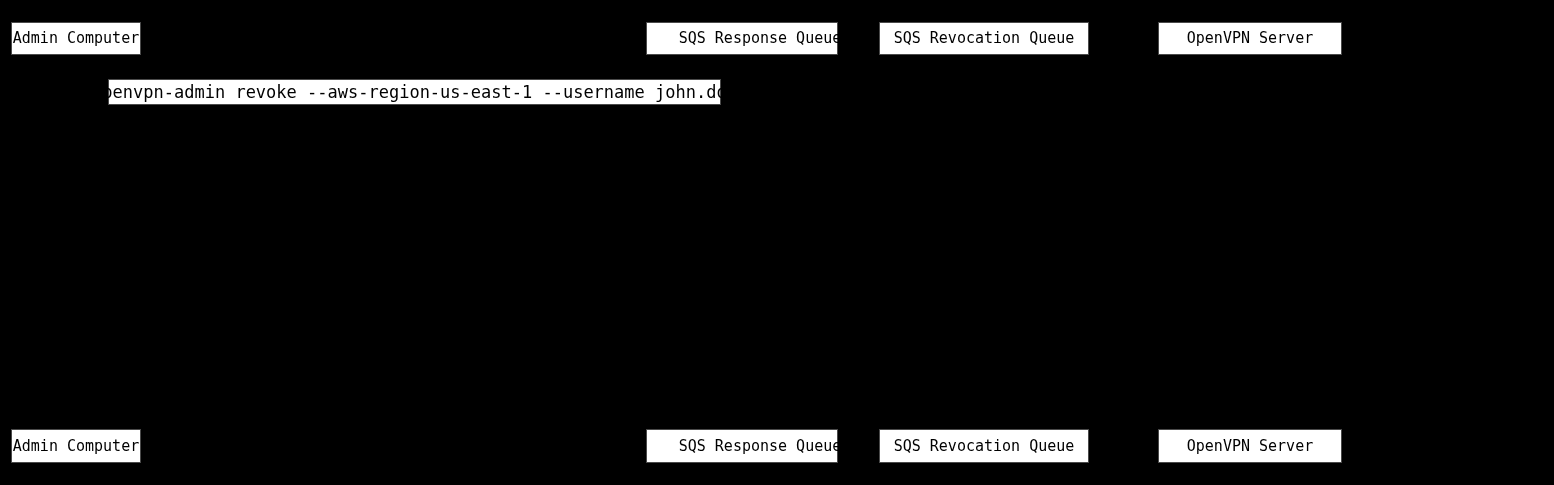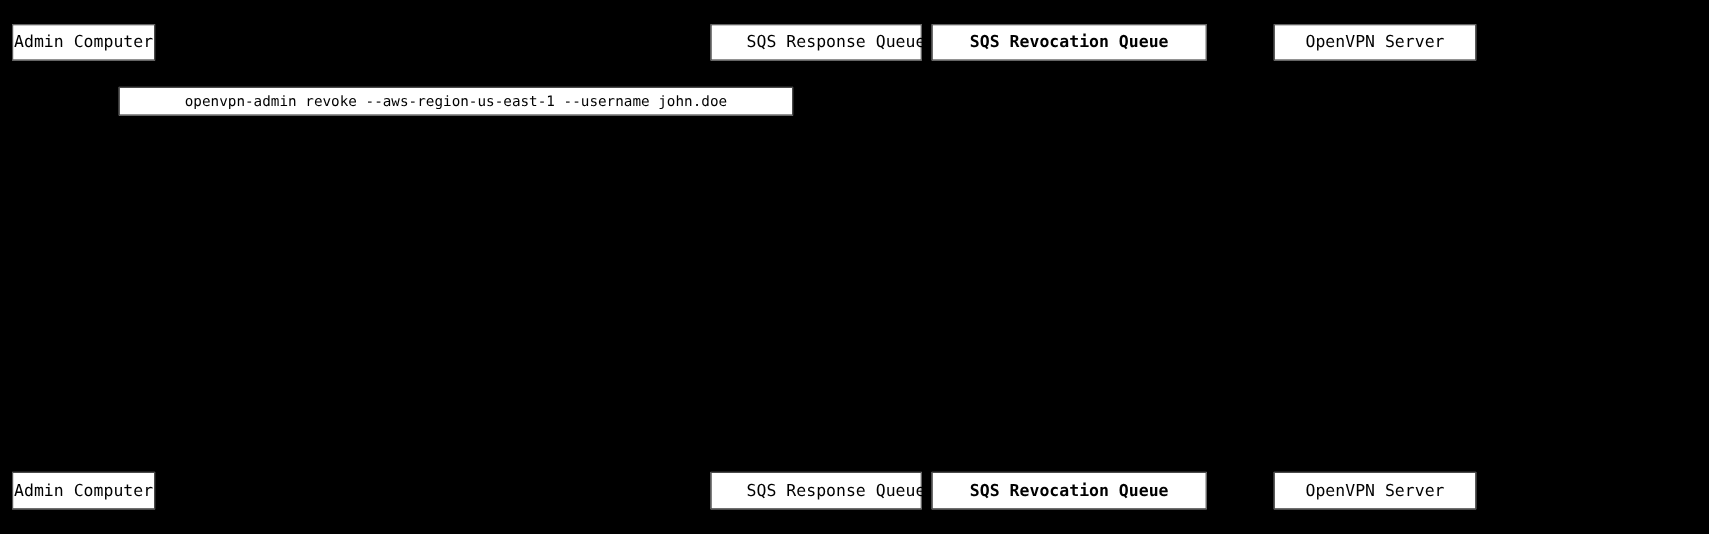--- a/index.html
+++ b/index.html
@@ -28,34 +28,34 @@
     justify-content: center;
     white-space: nowrap;
   }
   
   .row-top { top: 22px; height: 33px; }
   
   .row-bottom { top: 429px; height: 34px; }
 
   .p-admin    { left: 11px;   width: 130px; }
   .p-resp     { left: 646px;  width: 192px; padding-left: 36px; }
-  .p-revoc    { left: 847px;  width: 250px; font-weight: bold; }
+  .p-revoc    { left: 879px;  width: 210px; }
   .p-openvpn  { left: 1158px; width: 184px; }
 
   .msg-label {
     position: absolute;
     left: 108px;
     top: 79px;
     width: 613px;
     height: 26px;
     box-sizing: border-box;
     background: #ffffff;
     border: 1px solid #4a4a4a;
     color: #000000;
-    font-size: 13px;
+    font-size: 17px;
     line-height: 1;
     display: flex;
     align-items: center;
     justify-content: center;
     white-space: nowrap;
   }
 </style>
 </head>
 <body>
 

